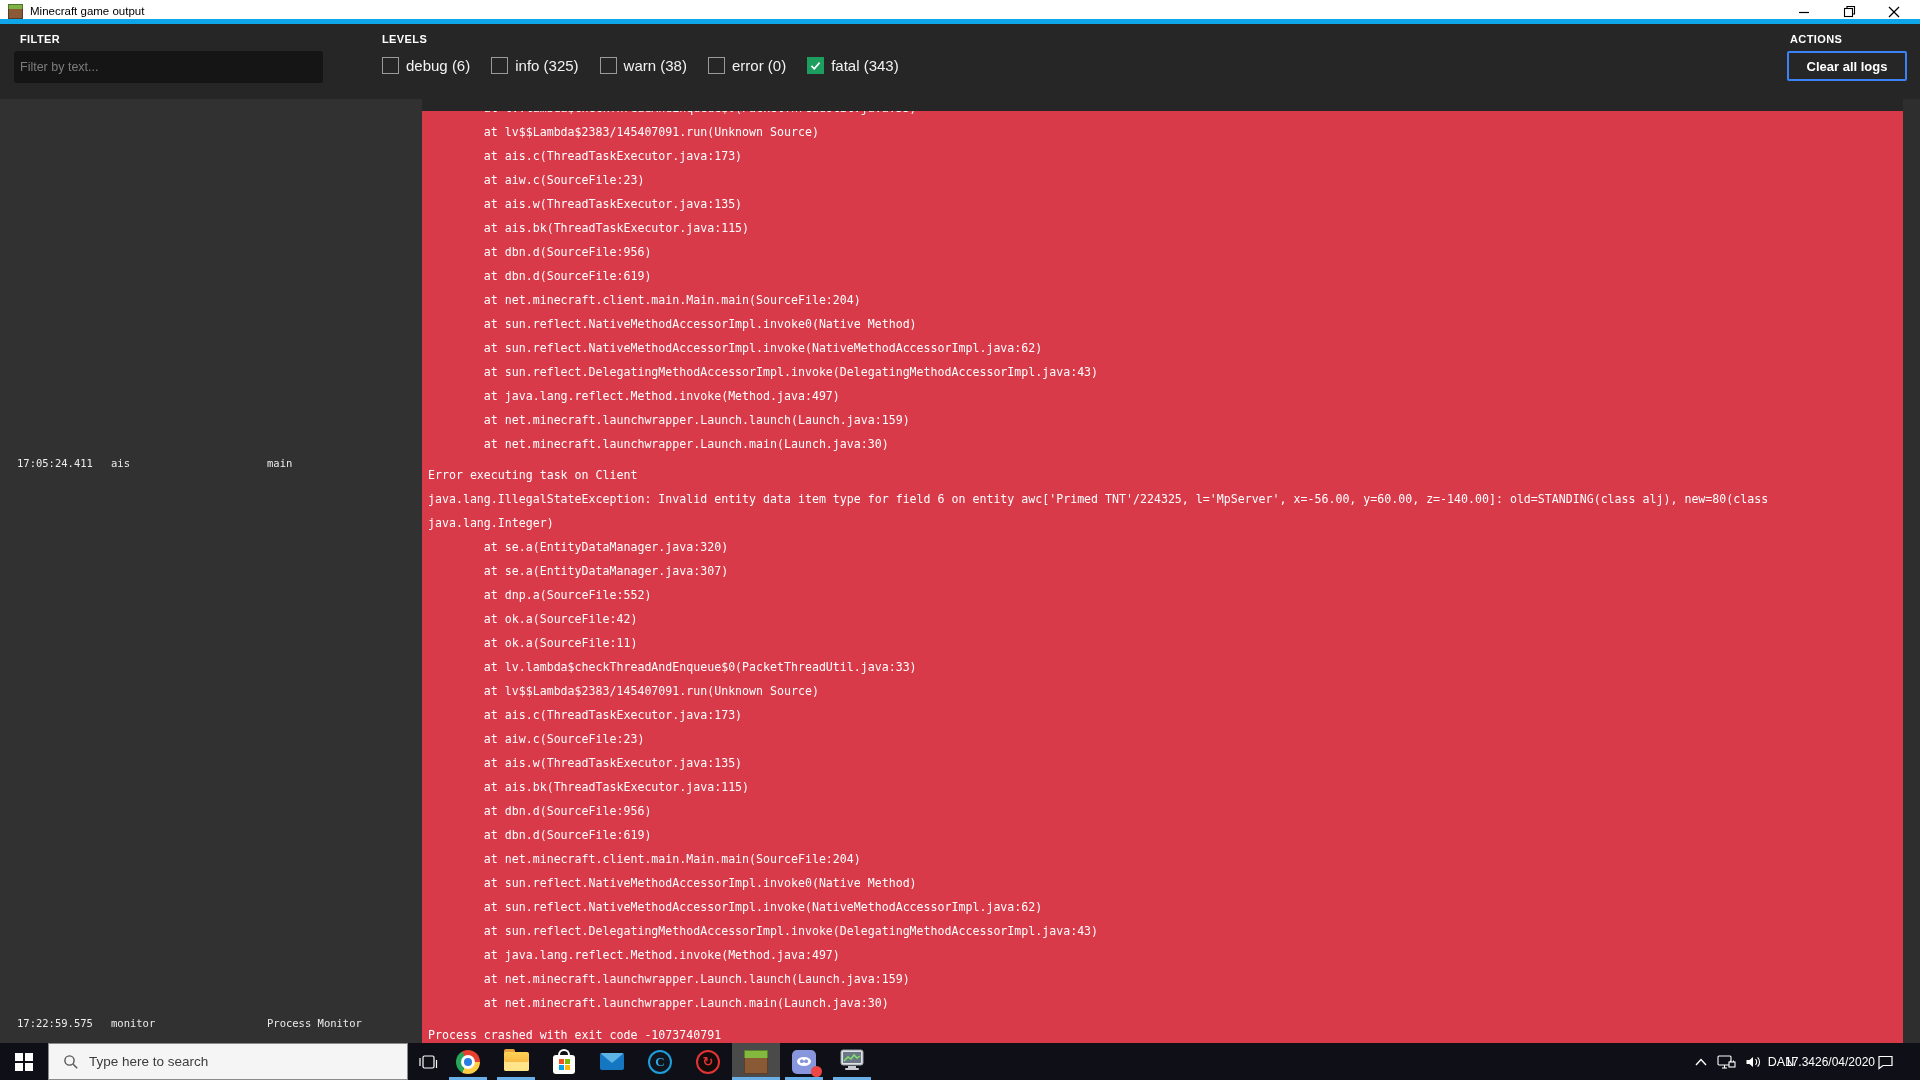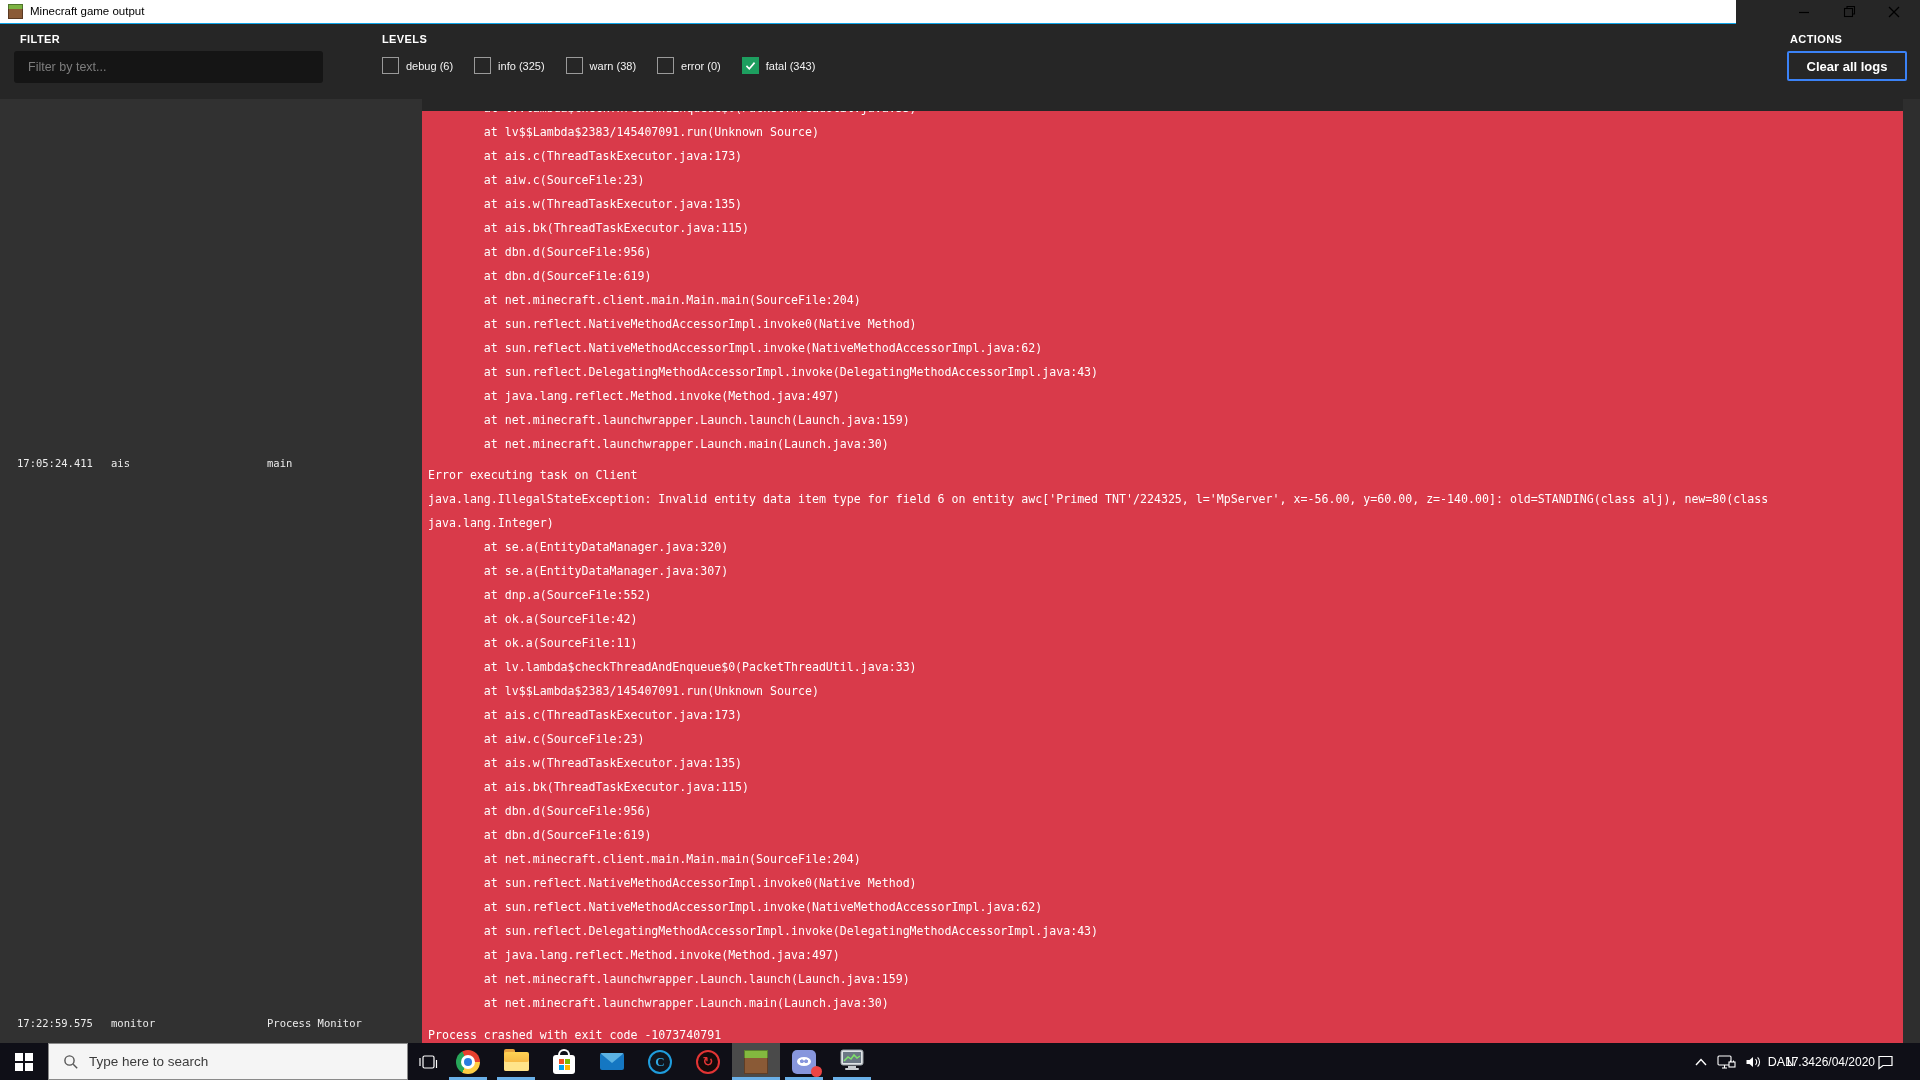--- a/index.html
+++ b/index.html
@@ -1,41 +1,41 @@
 <!DOCTYPE html>
 <html><head>
 <meta charset="utf-8">
 <style>
   html,body{margin:0;padding:0;background:#000;}
   .screen{position:relative;width:1920px;height:1080px;overflow:hidden;
           font-family:"Liberation Sans","DejaVu Sans",sans-serif;background:#262626;}
 
   
-  .titlebar{position:absolute;left:0;top:0;width:1736px;height:24px;background:#ffffff;
-            border-bottom:1px solid #0ea5e9;box-sizing:border-box;}
+  .titlebar{position:absolute;left:0;top:0;width:1920px;height:24px;background:#ffffff;
+            border-bottom:5px solid #0ea5e9;box-sizing:border-box;}
   .mc-mini{position:absolute;left:8px;top:4px;width:15px;height:15px;
            background:linear-gradient(180deg,#7cb342 0 36%,#8a5a36 36%);
            box-shadow:inset 0 0 0 1px rgba(0,0,0,.35);}
   .title-text{position:absolute;left:30px;top:5px;font-size:11.5px;color:#000;}
   .win-btn{position:absolute;top:0;width:46px;height:23px;display:flex;align-items:center;justify-content:center;}
   .win-btn svg{display:block;}
 
   
   .header{position:absolute;left:0;top:24px;width:1920px;height:75px;background:#262626;}
   .sec-label{position:absolute;top:9px;font-size:11px;font-weight:bold;color:#fff;letter-spacing:.4px;}
   .filter-input{position:absolute;left:14px;top:27px;width:309px;height:32px;background:#151515;
-                border:none;border-radius:3px;color:#ddd;font-size:12.5px;padding:0 14px;box-sizing:border-box;outline:none;
+                border:none;border-radius:3px;color:#ddd;font-size:12.5px;padding:0 6px;box-sizing:border-box;outline:none;
                 font-family:"Liberation Sans","DejaVu Sans",sans-serif;}
   .filter-input::placeholder{color:#7d7d7d;}
   .levels-row{position:absolute;left:382px;top:33px;display:flex;gap:21px;align-items:center;}
   .level-item{display:flex;align-items:center;gap:7px;cursor:default;}
   .checkbox{width:17px;height:17px;box-sizing:border-box;border:1px solid #9a9a9a;background:transparent;
             display:flex;align-items:center;justify-content:center;}
   .checkbox.checked{border-color:#1d9e5f;background:#1d9e5f;}
-  .level-label{font-size:11px;color:#f2f2f2;}
+  .level-label{font-size:15px;color:#f2f2f2;}
   .clear-btn{position:absolute;left:1787px;top:27px;width:120px;height:30px;background:transparent;
              border:2px solid #3b82f6;color:#fff;font-weight:bold;font-size:13px;border-radius:2px;
              font-family:"Liberation Sans","DejaVu Sans",sans-serif;}
 
   
   .main{position:absolute;left:0;top:99px;width:1920px;height:944px;overflow:hidden;}
   .meta-pane{position:absolute;left:0;top:0;width:422px;height:944px;background:#313131;overflow:hidden;}
   .log-pane{position:absolute;left:422px;top:12px;width:1633px;height:944px;background:#d93a4a;overflow:hidden;}
   .scroll-strip{position:absolute;left:1903px;top:0;width:17px;height:944px;background:#2e2e2e;}
   .log-entry{position:absolute;left:0;width:100%;}

